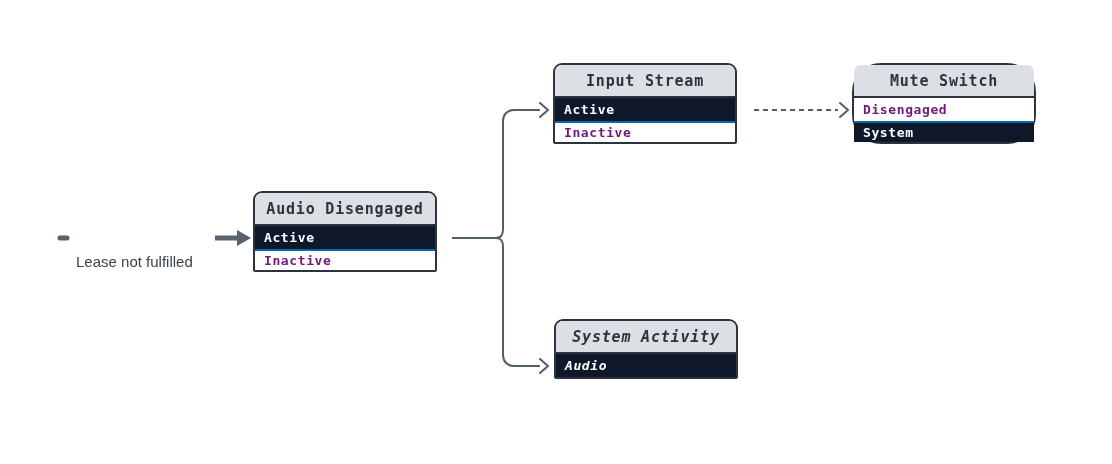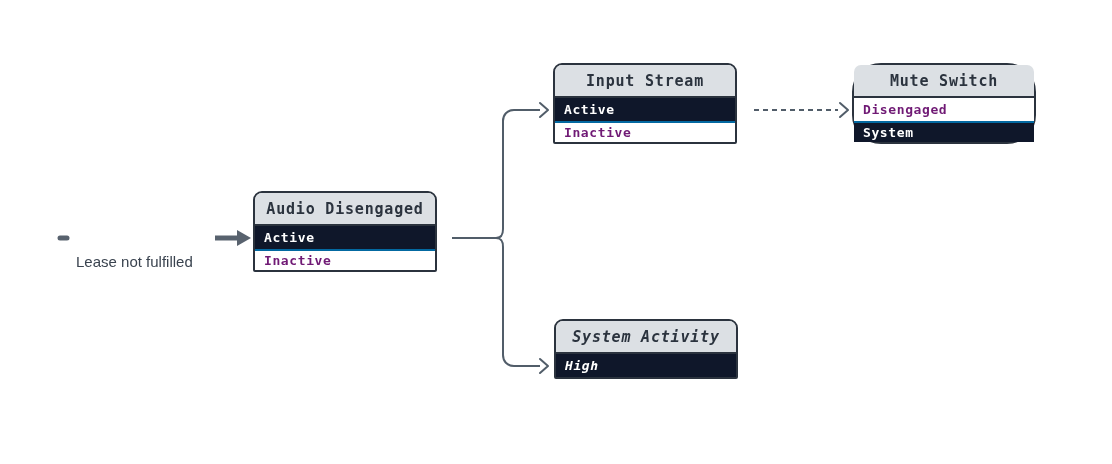--- a/index.html
+++ b/index.html
@@ -86,16 +86,16 @@
   </div>
 
   <div class="node node-mute">
     <div class="node-header">Mute Switch</div>
     <div class="state-row">Disengaged</div>
     <div class="state-row highlighted">System</div>
   </div>
 
   <div class="node node-system">
     <div class="node-header">System Activity</div>
-    <div class="state-row highlighted">High</div>
+    <div class="state-row highlighted">Audio</div>
   </div>
 
 </div>
 
 </body></html>

